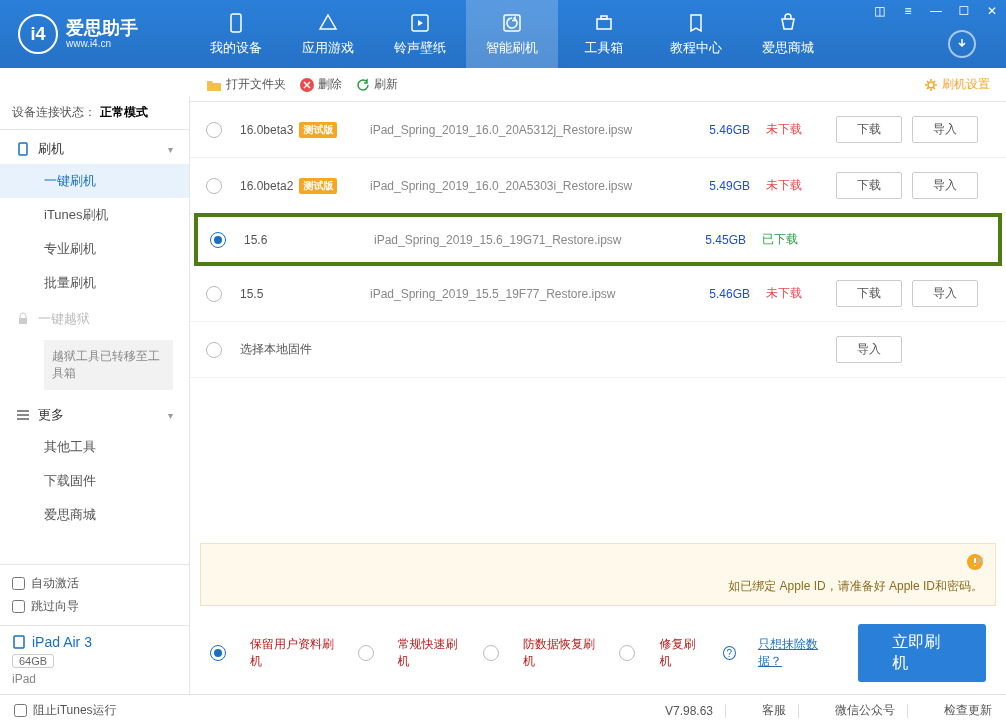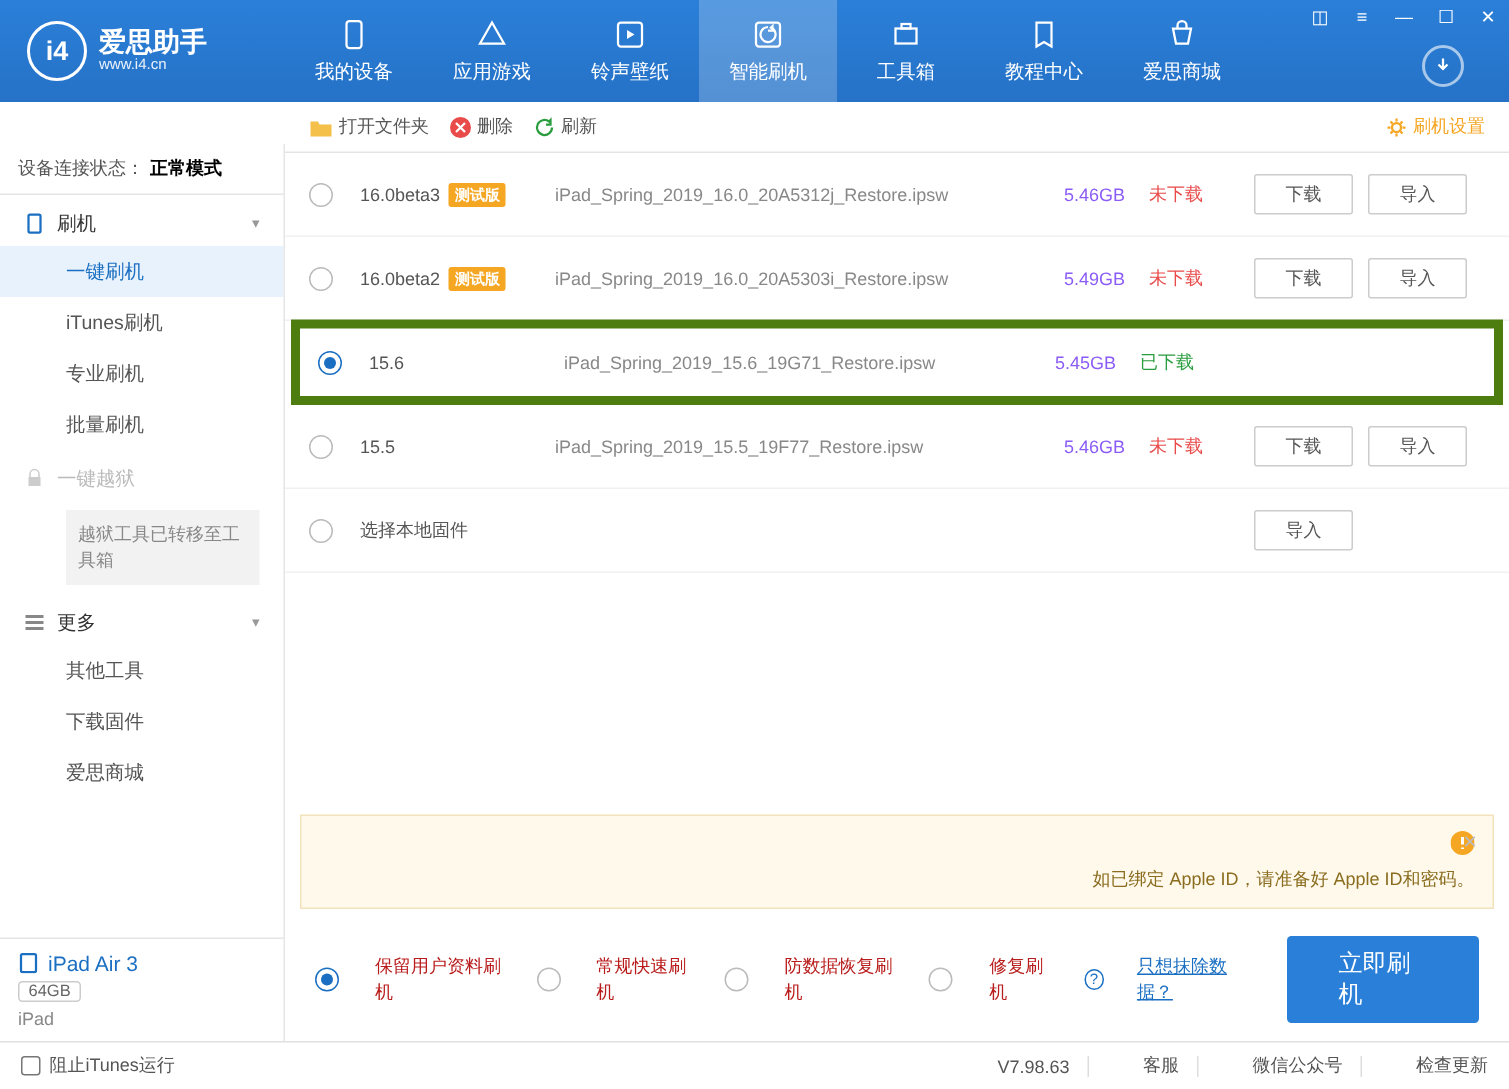--- a/index.html
+++ b/index.html
@@ -47,28 +47,28 @@
 .table-head { display:flex; padding: 10px 16px 10px 50px; color:#888; font-size:12px; border-bottom:1px solid #eee;}
 .col-ver { width:130px; }
 .col-name { flex:1; }
 .col-size { width:80px; text-align:right;}
 .col-status { width:70px; padding-left:16px;}
 .col-ops { width:170px; padding-left:16px;}
 .divider { width:1px; background:#eee; margin:0 4px;}
 
 .firmware-list { }
 .fw-row { display:flex; align-items:center; padding: 14px 16px 14px 16px; border-bottom:1px solid #f0f0f0; color:#555;}
-.fw-row.highlighted { border:6px solid #4d7c0f; margin:-1px 4px 0; padding:14px 12px;align-items:center;}
+.fw-row.highlighted { border:4px solid #4d7c0f; margin:-1px 4px 0; padding:14px 12px;align-items:center;}
 .radio { width:16px;height:16px;border:1px solid #bbb;border-radius:50%;margin-right:18px;flex-shrink:0;position:relative;}
 .radio.on { border-color:#1b6fc2;}
 .radio.on::after { content:'';position:absolute;inset:3px;background:#1b6fc2;border-radius:50%;}
 .fw-ver { width:130px; display:flex;align-items:center;gap:6px;}
 .badge { background:#f5a623;color:#fff;font-size:10px;padding:1px 4px;border-radius:2px;font-weight:bold;}
 .fw-name { flex:1; color:#888;}
-.fw-size { width:80px; text-align:right; color:#8b5cf6;}
+.fw-size { width:80px; text-align:right; color:#1d4ed8;}
 .fw-status { width:70px; padding-left:16px;}
 .fw-status.nd { color:#e94b4b;}
 .fw-status.dl { color:#2a9d3f;}
 .fw-ops { width:170px; padding-left:16px; display:flex; gap:10px;}
 .btn { border:1px solid #ccc; background:#fff; color:#555; padding:4px 0; width:66px; text-align:center; cursor:pointer; border-radius:2px; font-size:12px;}
 
 .alert { margin:8px 10px 6px; background:#fff9ec; border:1px solid #f2e3bd; padding:10px 12px; display:flex; align-items:flex-end; gap:8px; color:#8a6d1f; position:relative;flex-direction:column;}
 .alert .close { position:absolute; right:10px; color:#bbb; cursor:pointer;}
 
 .options-row { padding:12px 20px; display:flex; align-items:center; gap:22px; }
@@ -206,20 +206,30 @@
             <rect x="1" y="10" width="12" height="2" fill="#888"></rect>
           </svg>
         <span>更多</span>
         <span class="chev">▾</span>
       </div>
       <div id="side2">
           <div class="side-item">其他工具</div>
           <div class="side-item">下载固件</div>
           <div class="side-item">爱思商城</div>
         </div>
+    </div>
+    <div class="side-bottom">
+      <label class="chk">
+          <input type="checkbox" style="">
+          <span>自动激活</span>
+        </label>
+      <label class="chk" style="margin-top:6px">
+          <input type="checkbox" style="">
+          <span>跳过向导</span>
+        </label>
     </div>
     <div class="device-box">
       <div class="device-name">
         <svg width="14" height="14">
             <rect x="2" y="1" width="10" height="12" rx="1" fill="none" stroke="#1b6fc2" stroke-width="1.5"></rect>
           </svg>
         <span>iPad Air 3</span>
       </div>
       <span class="device-cap">64GB</span>
       <div class="device-type">iPad</div>

